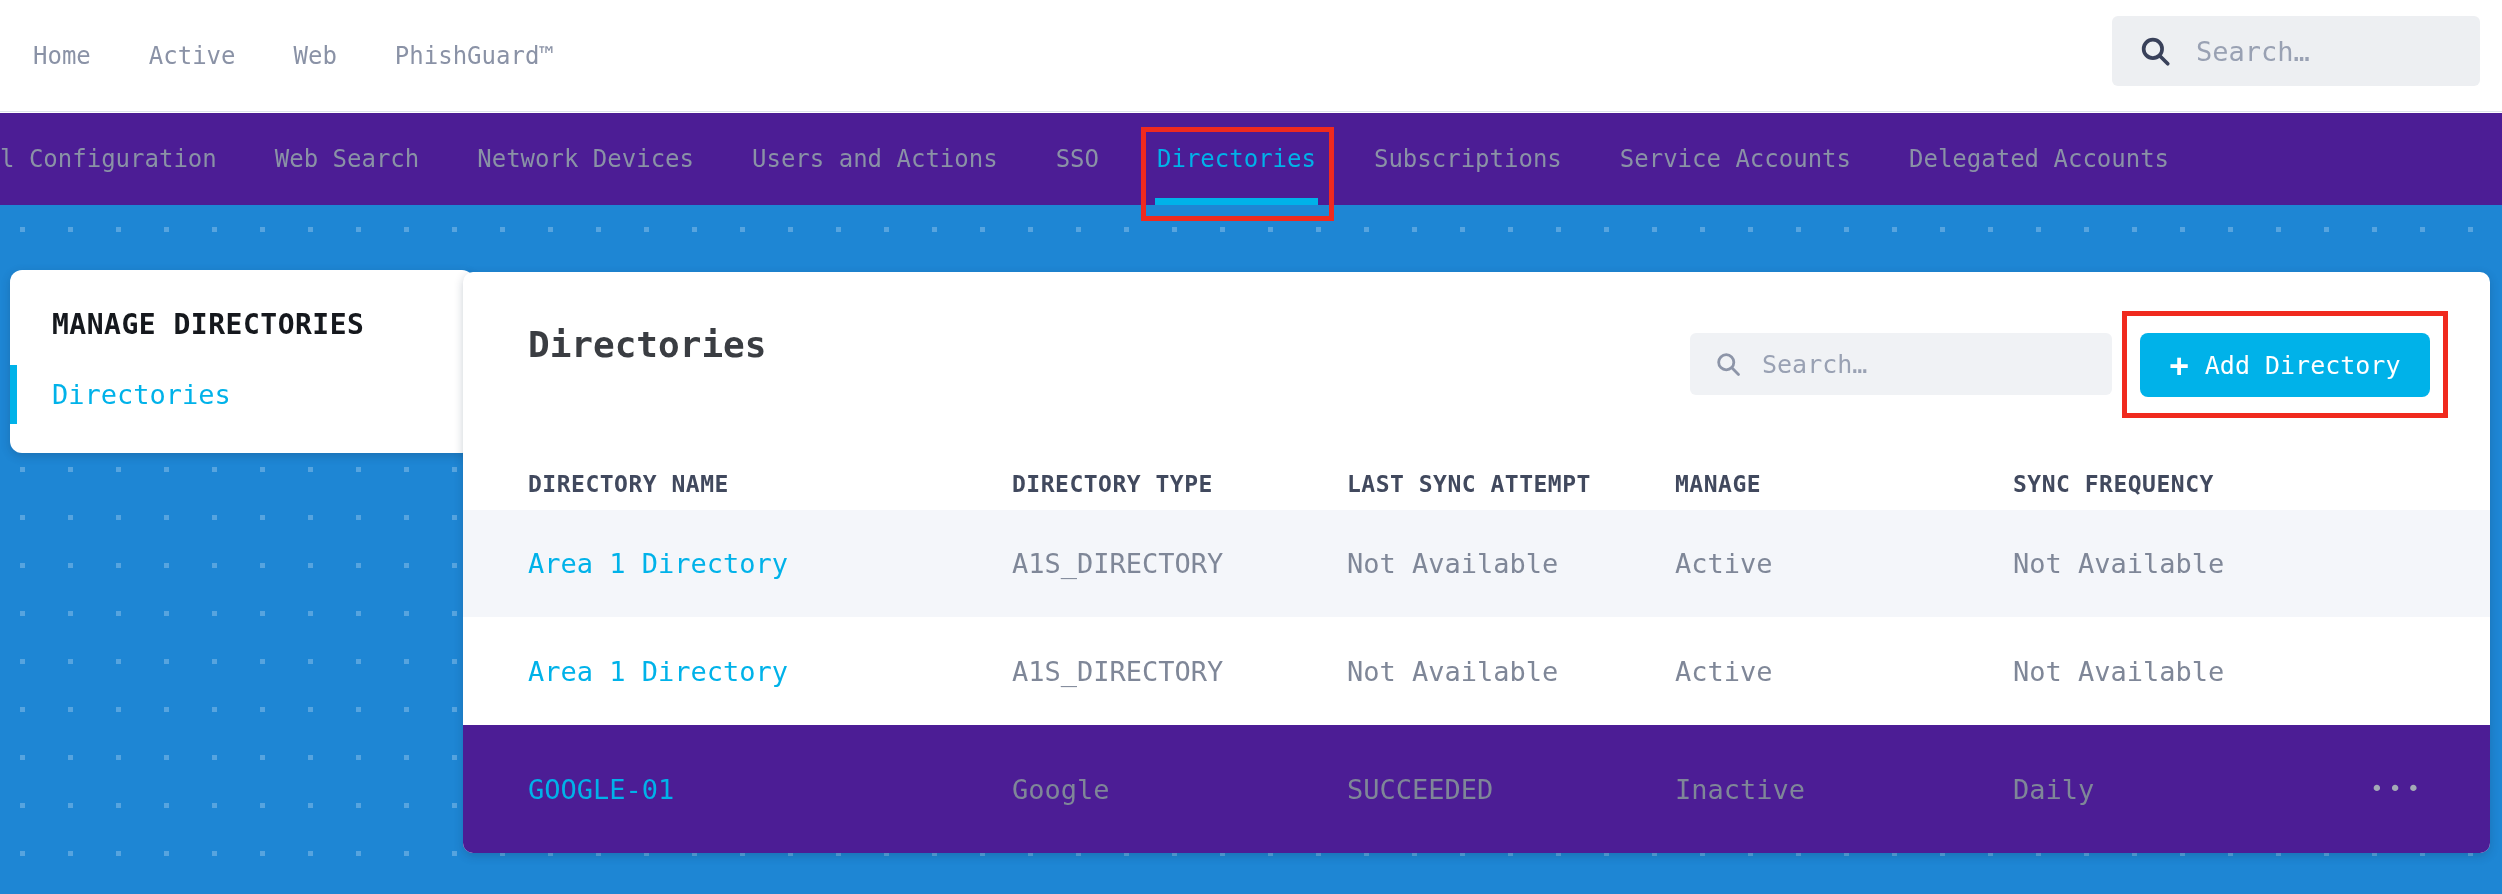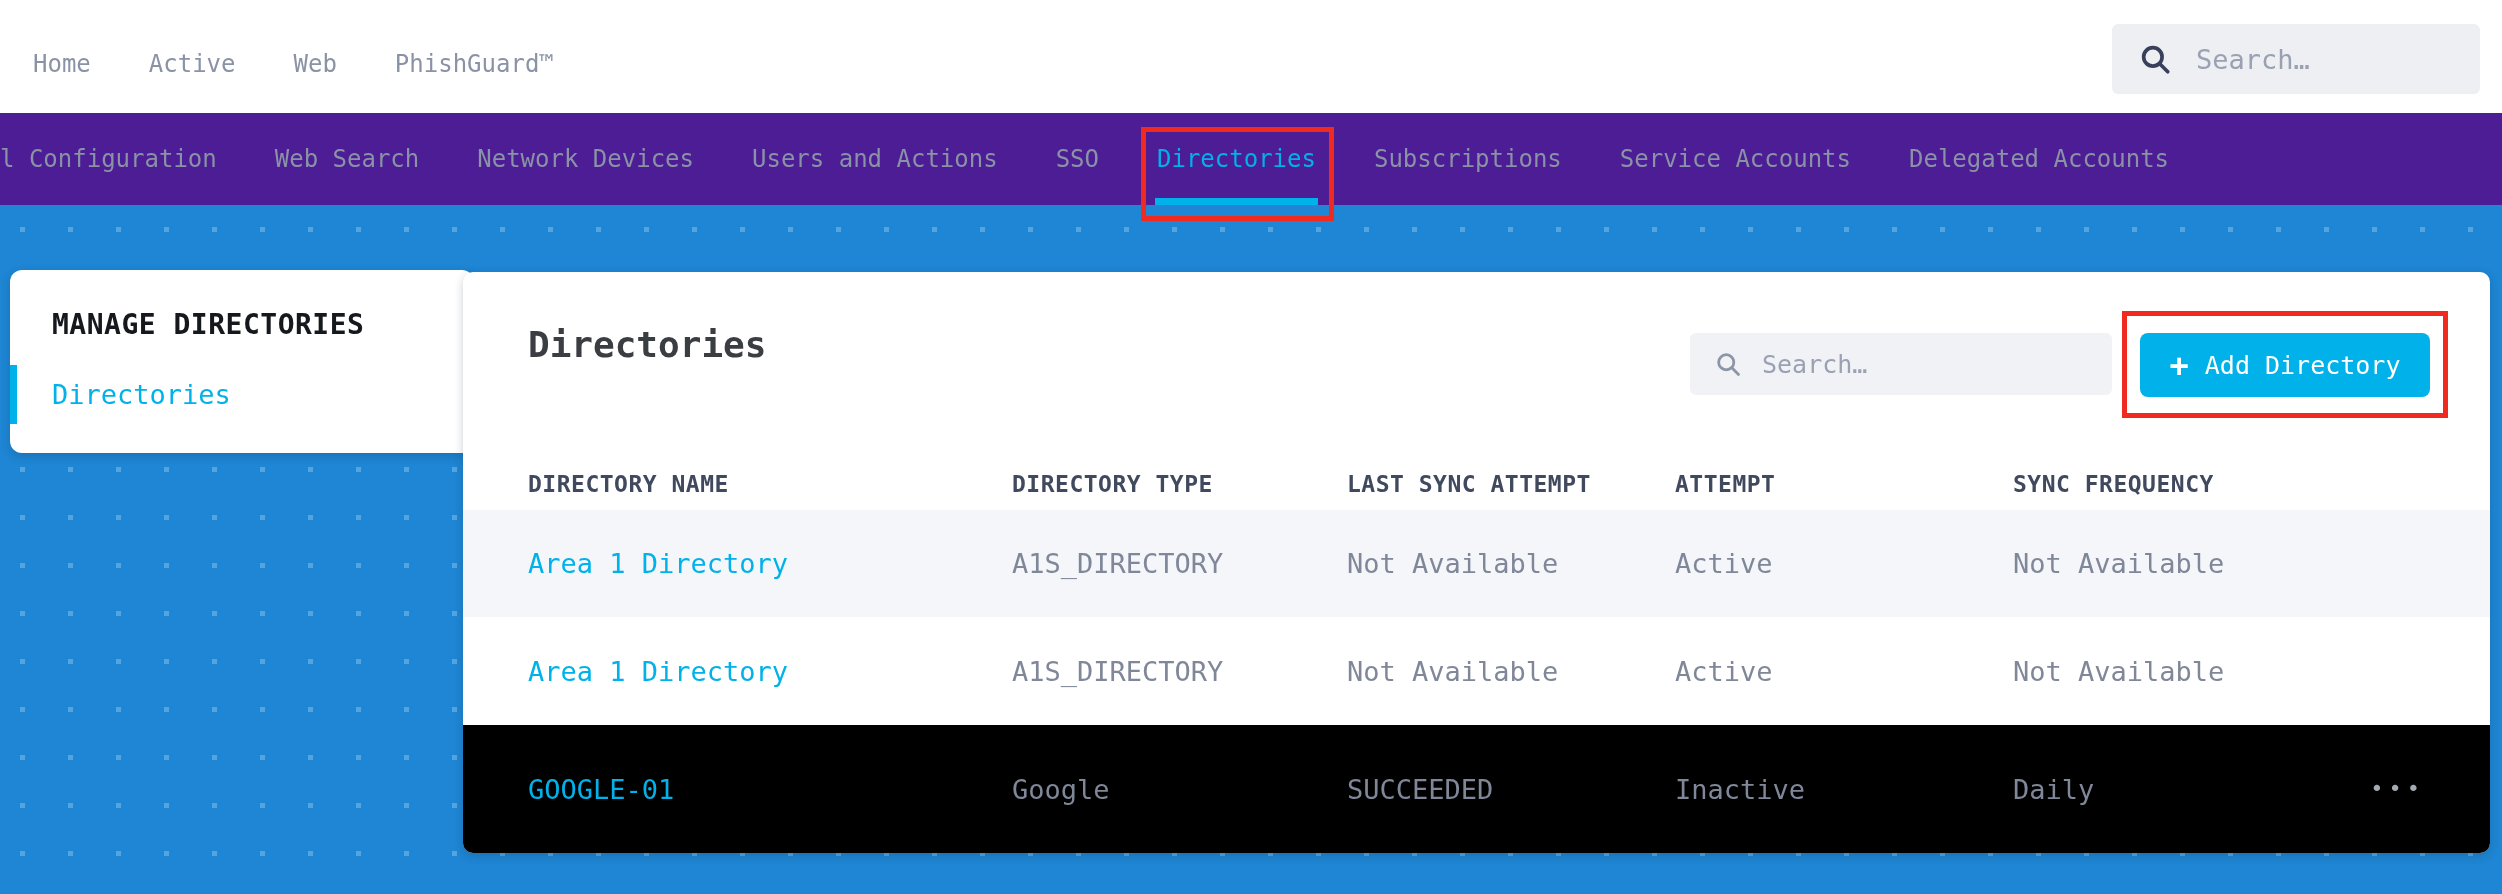--- a/index.html
+++ b/index.html
@@ -15,21 +15,21 @@
   html,body{width:2502px;height:894px;}
   body{
     font-family:"DejaVu Sans Mono","Liberation Mono",monospace;
     background:#fff;
     position:relative;
     overflow:hidden;
   }
 
   
   .topnav{
-    position:absolute;left:0;top:8px;width:2502px;height:112px;
+    position:absolute;left:0;top:0;width:2502px;height:112px;
     background:#fff;border-bottom:1px solid #dde3ea;
     display:flex;align-items:center;padding-left:33px;
   }
   .topnav-items{display:flex;gap:58px;align-items:center;}
   .topnav-item{font-size:24px;color:var(--nav-gray);font-weight:500;cursor:pointer;white-space:nowrap;}
   .topnav-search{
     position:absolute;right:22px;top:16px;width:368px;height:70px;
     background:#edeff2;border-radius:6px;
     display:flex;align-items:center;padding-left:26px;gap:24px;
   }
@@ -122,21 +122,21 @@
     grid-template-columns:484px 335px 328px 338px 1fr 60px;
     align-items:center;
     padding:0 65px;
   }
   .thead{height:53px;}
   .thead .cell{
     font-size:23px;font-weight:700;color:var(--header-navy);letter-spacing:.5px;white-space:nowrap;
   }
   .tr1{height:107px;background:#f4f6fa;}
   .tr2{height:108px;background:#fff;}
-  .tr3{flex:1;background:#000000;}
+  .tr3{flex:1;background:#4c1d95;}
   .cell{font-size:27px;color:var(--row-gray);white-space:nowrap;}
   .cell.link{color:var(--link-cyan);cursor:pointer;}
   .menu-dots{
     justify-self:end;color:#a3aab6;font-size:22px;letter-spacing:5px;cursor:pointer;line-height:1;
   }
 </style>
 </head>
 <body>
 
 <div class="page-bg"></div>
@@ -212,21 +212,21 @@
     <span class="plus">+</span>
     <span>Add Directory</span>
   </button>
   <span class="annotation-box annotation-addbtn"></span>
 
   <div class="table">
     <div class="trow thead">
       <span class="cell">DIRECTORY NAME</span>
       <span class="cell">DIRECTORY TYPE</span>
       <span class="cell">LAST SYNC ATTEMPT</span>
-      <span class="cell">ATTEMPT</span>
+      <span class="cell">MANAGE</span>
       <span class="cell">SYNC FREQUENCY</span>
       <span class="cell"></span>
     </div>
 
     <div class="trow tr1">
       <span class="cell link">Area 1 Directory</span>
       <span class="cell">A1S_DIRECTORY</span>
       <span class="cell">Not Available</span>
       <span class="cell">Active</span>
       <span class="cell">Not Available</span>

